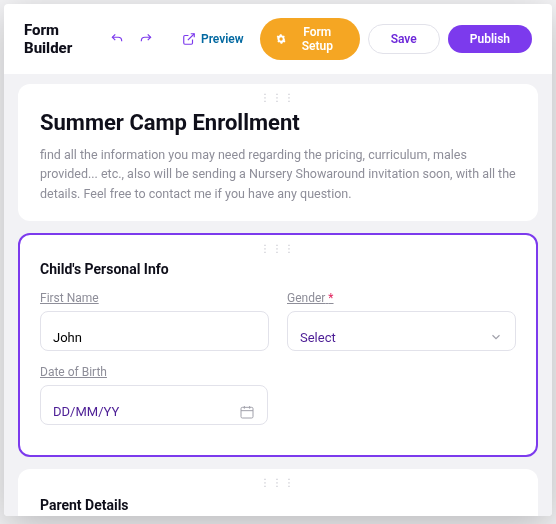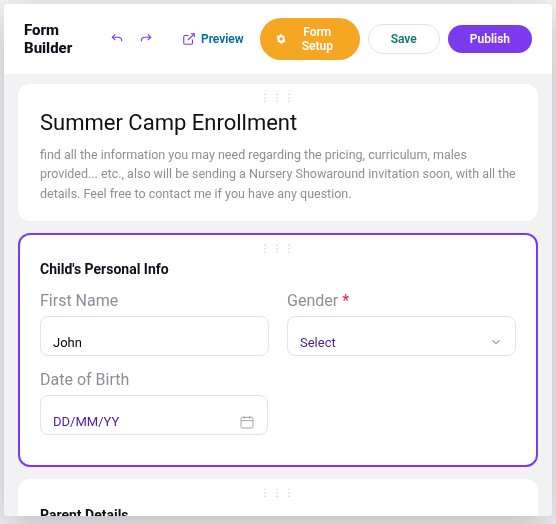--- a/index.html
+++ b/index.html
@@ -9,35 +9,35 @@
 .toolbar { display: flex; align-items: center; padding: 14px 20px; gap: 8px; }
 .brand { font-weight: 800; font-size: 15px; color: #0f0f1a; margin-right: auto; }
 .ico-btn { width: 24px; height: 24px; display: flex; align-items: center; justify-content: center; border-radius: 6px; cursor: pointer; }
 .ico-btn svg { width: 14px; height: 14px; }
 .purple-stroke { stroke: #7c3aed; fill: none; stroke-width: 2; }
 .preview-btn { display: flex; align-items: center; gap: 5px; font-size: 12px; font-weight: 600; color: #0369a1; cursor: pointer; padding: 4px 8px; }
 .preview-btn svg { width: 14px; height: 14px; stroke: #7c3aed; fill: none; stroke-width: 2; }
 .pill { border-radius: 999px; padding: 7px 16px; font-size: 12px; font-weight: 600; cursor: pointer; display: flex; align-items: center; gap: 5px; border: none; }
 .pill-orange { background: #f5a623; color: #fff; }
 .pill-orange svg { width: 12px; height: 12px; fill: #fff; }
-.pill-outline { background: #fff; border: 1px solid #e2e2ea; color: #0f766e; padding: 7px 22px; }
+.pill-outline { background: #fff; border: 1px solid #e2e2ea; color: #6d28d9; padding: 7px 22px; }
 .pill-purple { background: #7c3aed; color: #fff; padding: 7px 22px; }
 
 .canvas { background: #f2f2f5; flex: 1; padding: 10px 14px; overflow-y: auto; }
 .card { background: #fff; border-radius: 12px; padding: 18px 22px; margin-bottom: 12px; position: relative; }
 .card.selected { border: 2px solid #7c3aed; padding: 16px 20px; }
 .drag-handle { position: absolute; top: 8px; left: 50%; transform: translateX(-50%); color: #c4c4cc; font-size: 10px; letter-spacing: 2px; cursor: grab; }
 
-.form-title { font-size: 22px; font-weight: 400; color: #0f0f1a; margin-bottom: 10px; margin-top: 8px; }
+.form-title { font-size: 22px; font-weight: 700; color: #0f0f1a; margin-bottom: 10px; margin-top: 8px; }
 .form-desc { font-size: 12.5px; color: #8e8e99; line-height: 1.55; }
 
 .section-title { font-size: 14px; font-weight: 700; color: #0f0f1a; margin-bottom: 14px; margin-top: 10px; }
 .row { display: flex; gap: 18px; margin-bottom: 14px; }
 .field { flex: 1; display: flex; flex-direction: column; }
-.field-label { font-size: 16px; color: #8e8e99; margin-bottom: 6px; }
+.field-label { font-size: 12px; color: #8e8e99; margin-bottom: 6px; text-decoration: underline; }
 .req { color: #e0245e; }
 .input { border: 1px solid #e2e2ea; border-radius: 8px; padding: 18px 12px; font-size: 13px; color: #1a1a2e; display: flex; align-items: flex-start; justify-content: space-between; height: 40px; }
 .input input { border: none; outline: none; font-size: 13px; flex: 1; background: transparent; }
 .input.placeholder { color: #4c1d95; }
 .select-chevron { width: 14px; height: 14px; stroke: #a0a0aa; fill: none; stroke-width: 2; }
 .cal-icon { width: 16px; height: 16px; stroke: #a0a0aa; fill: none; stroke-width: 1.5; }
 </style>
 </head>
 <body>
 

